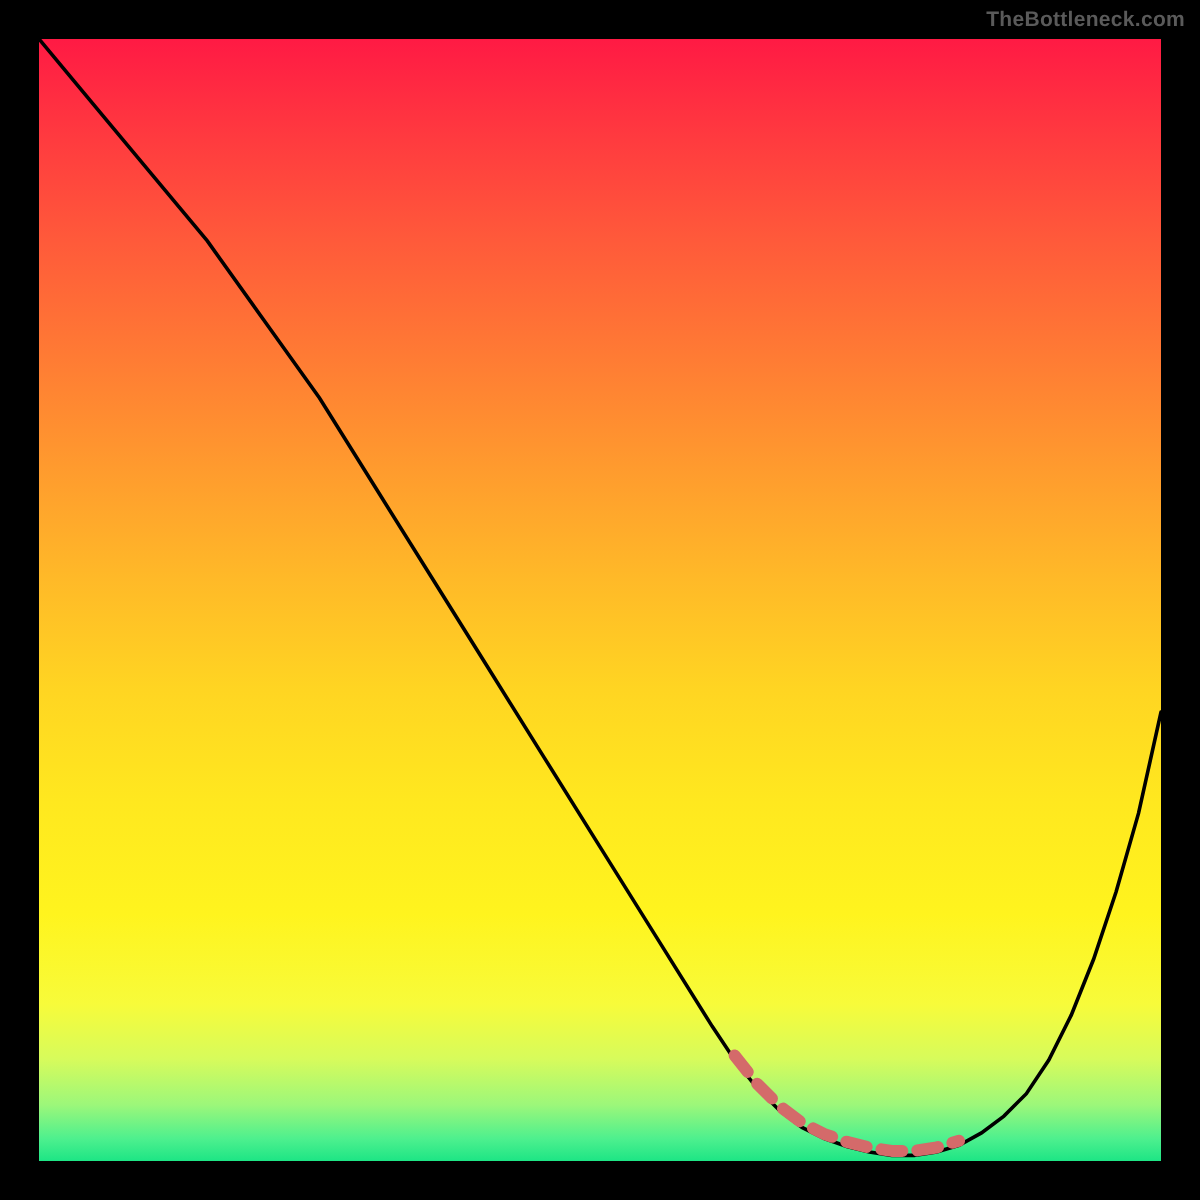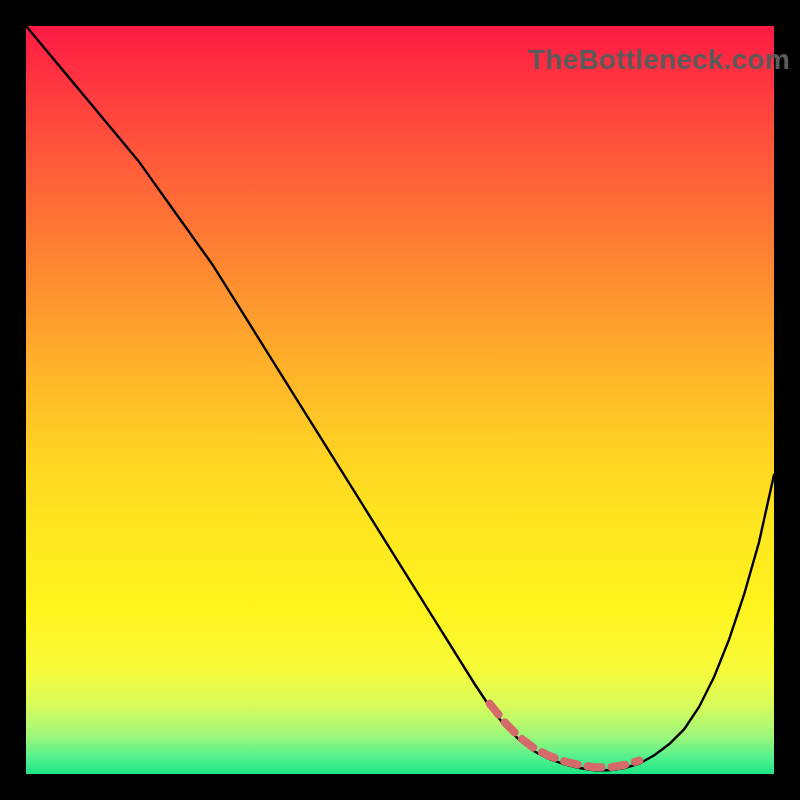--- a/index.html
+++ b/index.html
@@ -31,26 +31,25 @@
       #9cf77a 95%,
       #4ef08e 98%,
       #1de585 100%
     );
   }
   .watermark {
     position: absolute;
     top: 4px;
     right: 10px;
     font-family: Arial, Helvetica, sans-serif;
-    font-size: 28px;
+    font-size: 14px;
     font-weight: 600;
     color: #5a5a5a;
     letter-spacing: 0.2px;
     user-select: none;
-    margin-top: 40px;
   }
   svg.curves {
     position: absolute;
     left: 0;
     top: 0;
     width: 748px;
     height: 748px;
   }
   .curve-line {
     fill: none;

